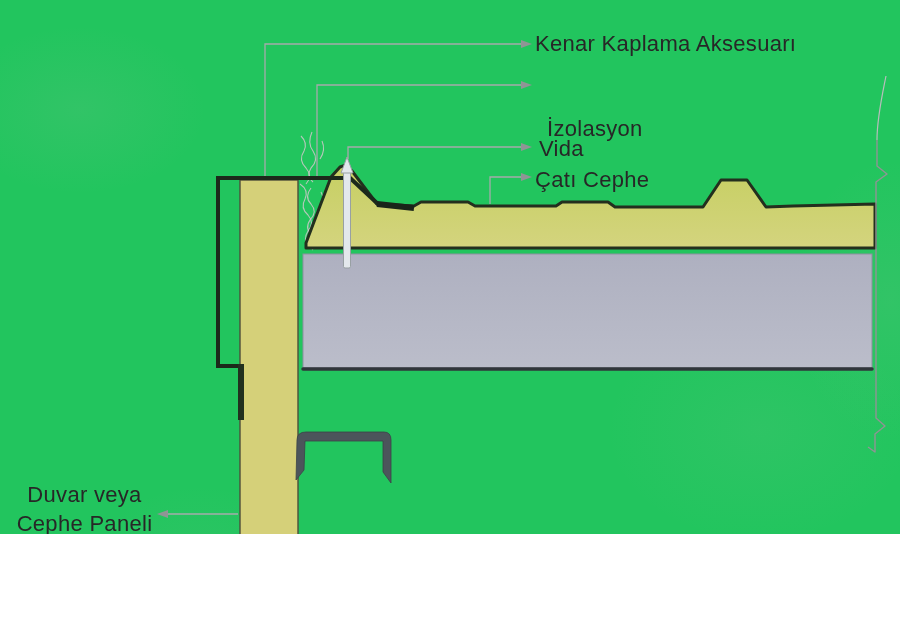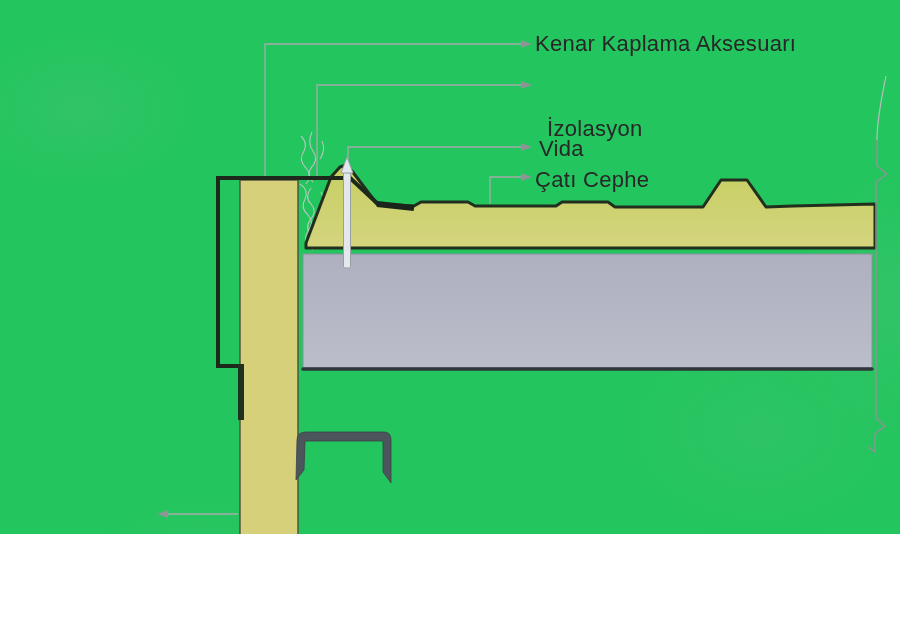--- a/index.html
+++ b/index.html
@@ -133,14 +133,18 @@
   </svg>
 
   <div class="lbl" style="left:535px;top:31px;">Kenar Kaplama Aksesuarı</div>
 
   <div class="lbl" style="left:547px;top:74px;margin-top:42px;">İzolasyon</div>
 
   <div class="lbl" style="left:539px;top:136px;">Vida</div>
 
   <div class="lbl" style="left:535px;top:167px;">Çatı Cephe</div>
 
+  <div class="lbl-stack" style="left:2px;top:480px;width:165px;">
+    <span>Duvar veya</span>
+    <span>Cephe Paneli</span>
+  </div>
 
 </div>
 
 </body></html>

